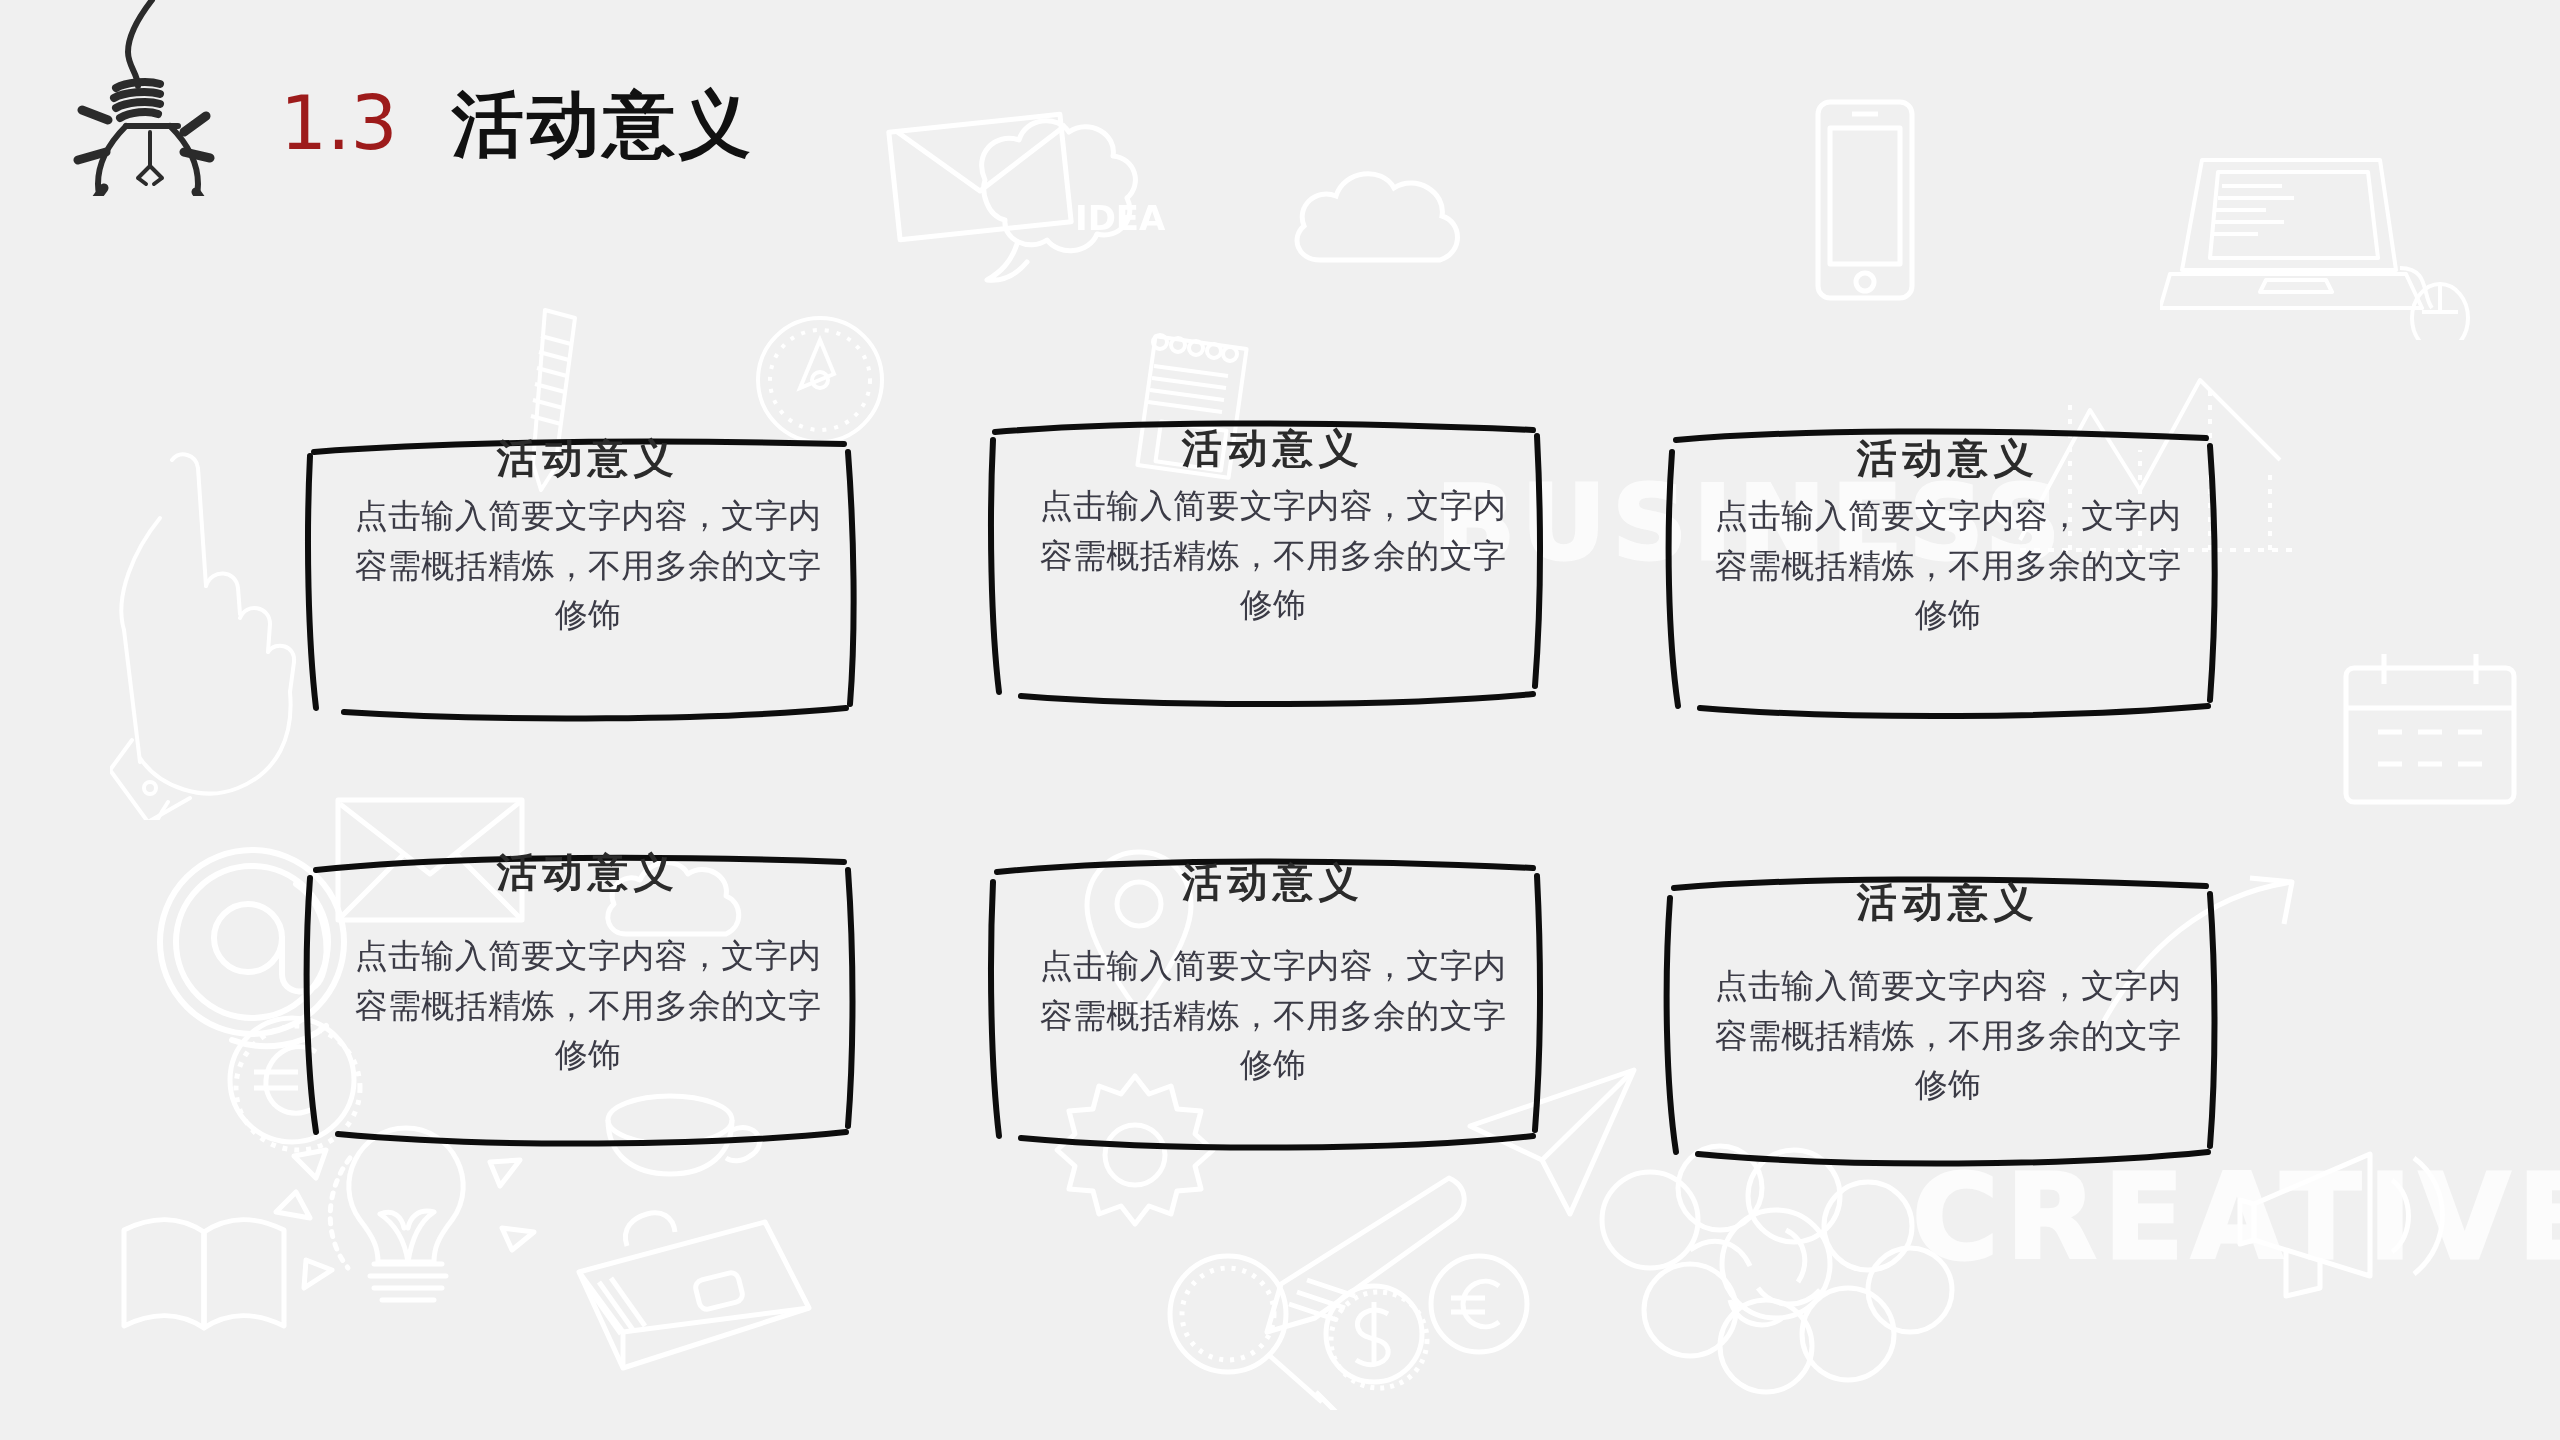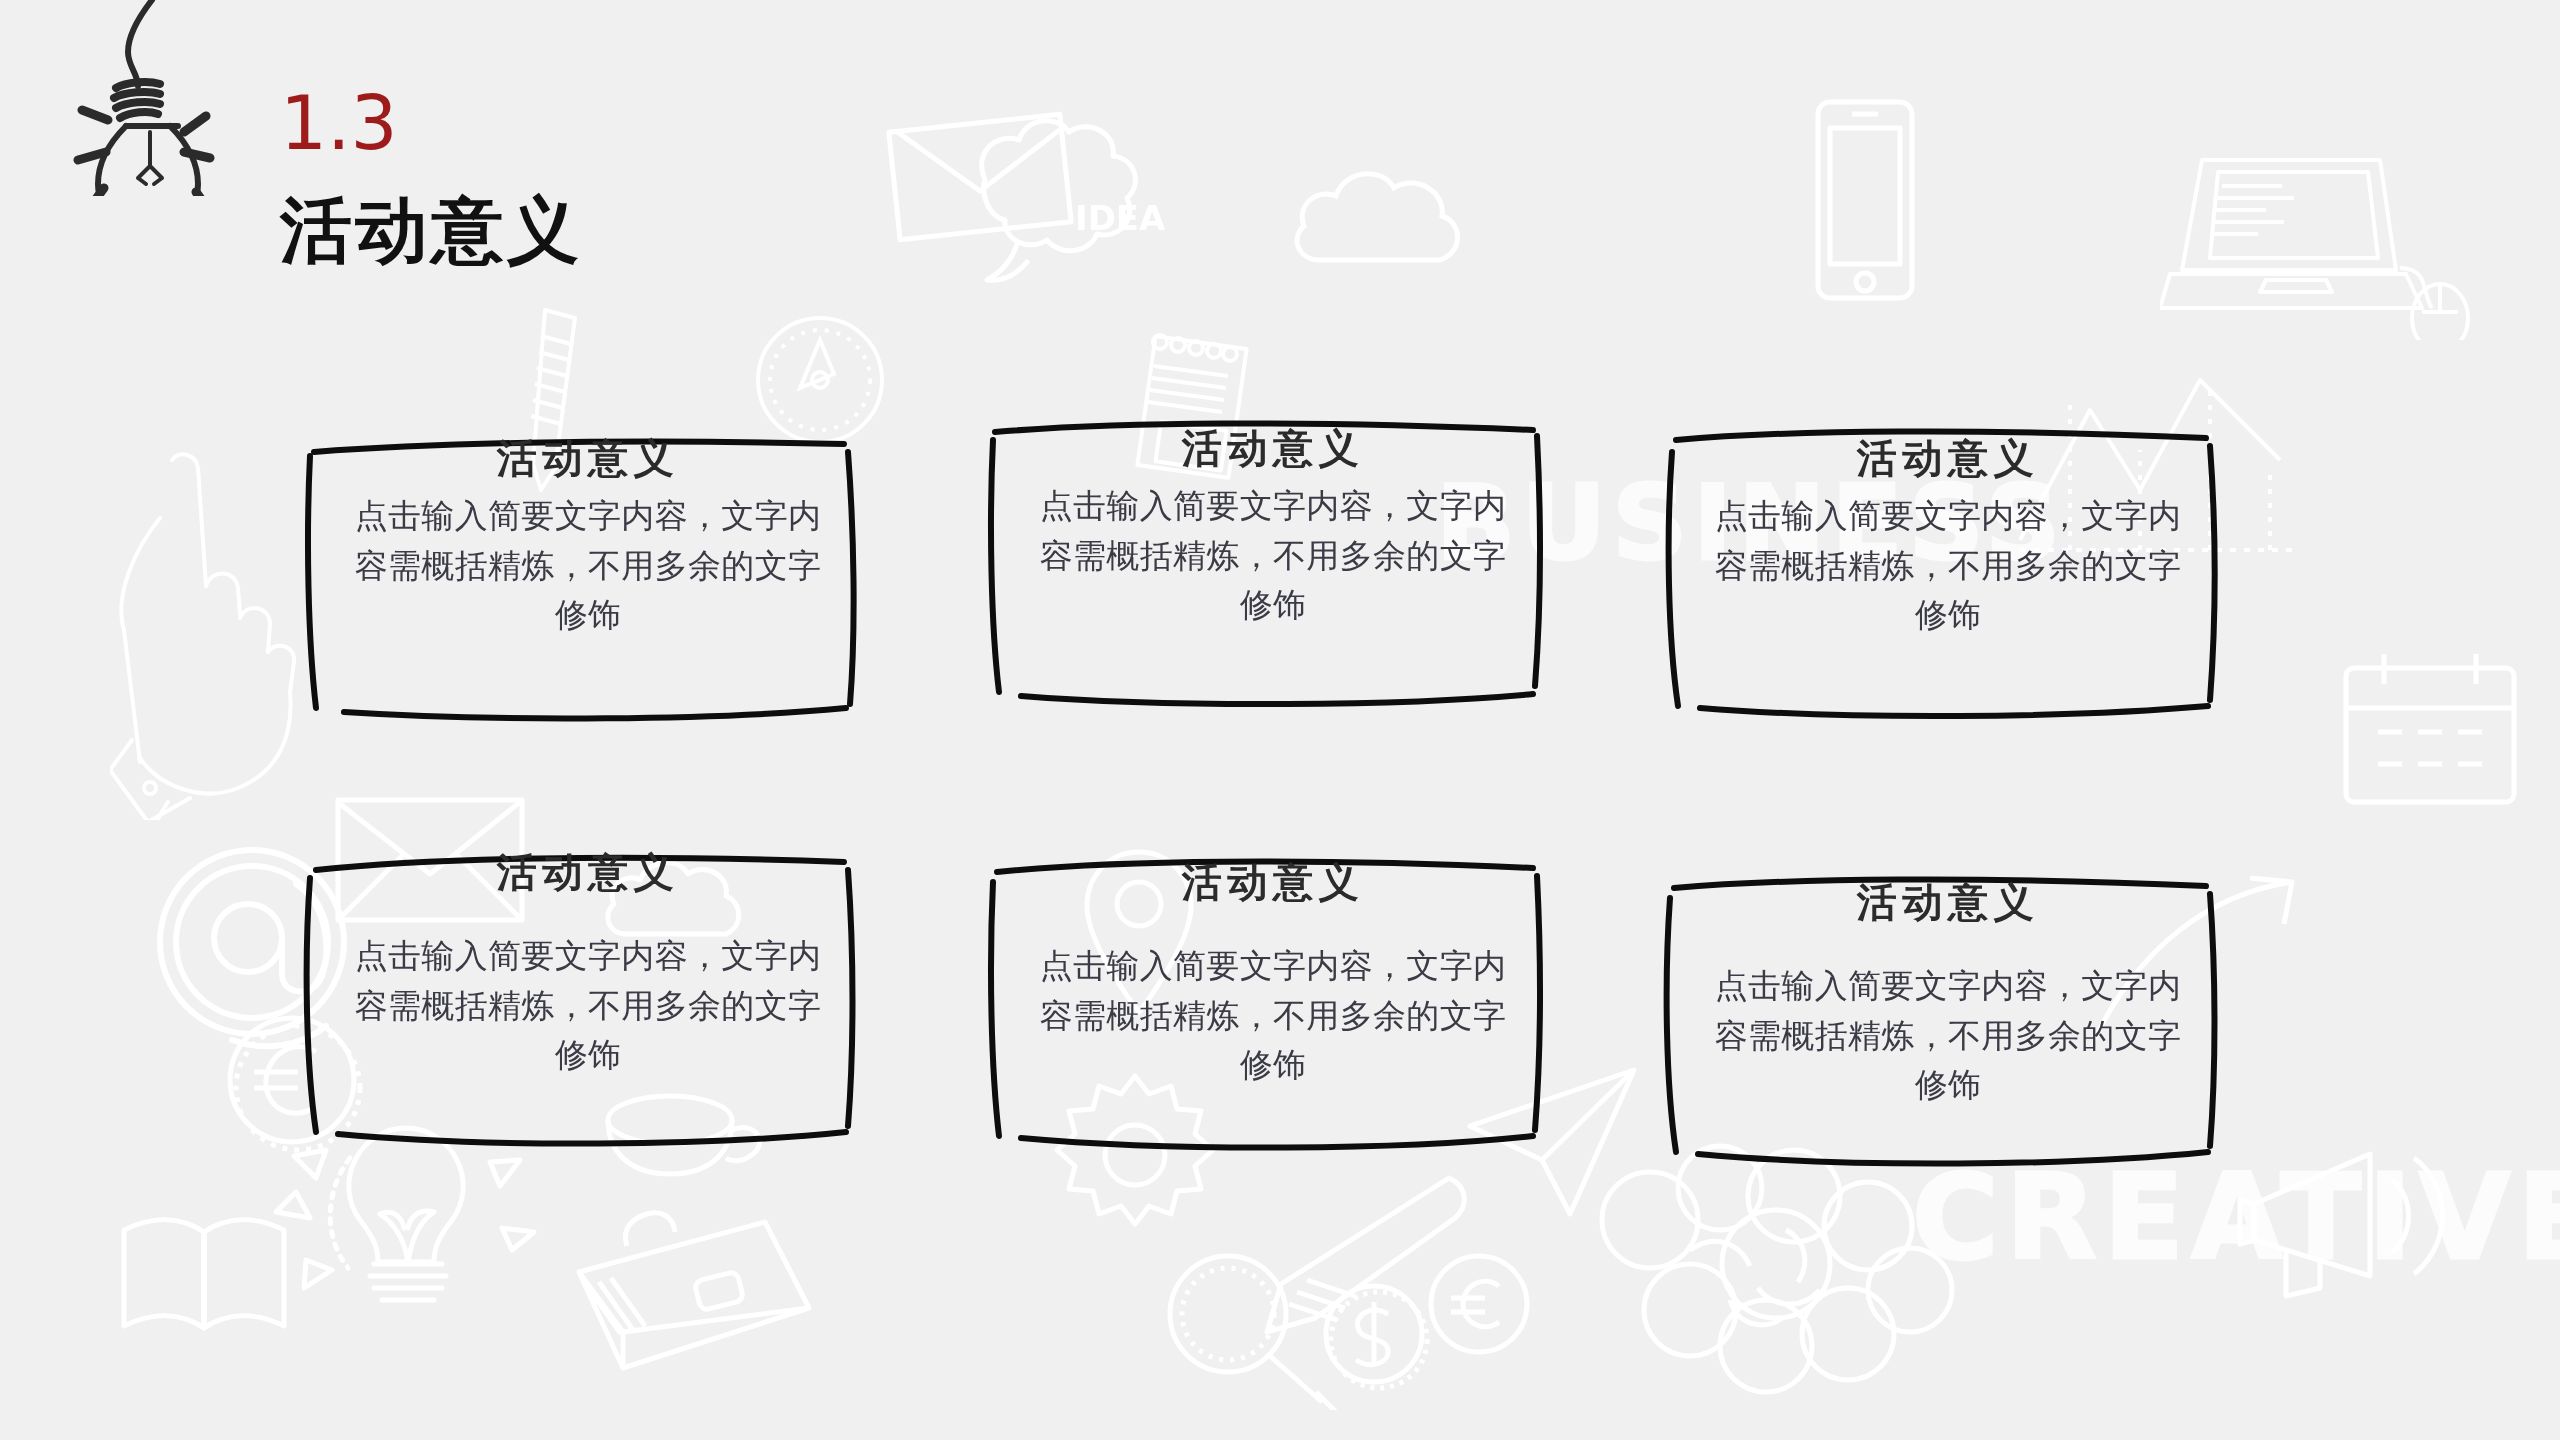--- a/index.html
+++ b/index.html
@@ -27,21 +27,21 @@
     -webkit-text-stroke:3px #ffffff;
   }
   .wm-business{left:1436px;top:462px;font-size:104px;opacity:.78;}
   .wm-creative{left:1912px;top:1148px;font-size:118px;opacity:.8;}
 
   
   .header{position:absolute;left:0;top:0;width:1200px;height:200px;}
   .bulb-mark{position:absolute;left:34px;top:-4px;}
   .title-row{
     position:absolute;left:280px;top:86px;
-    display:flex;align-items:baseline;gap:34px;flex-direction:column;
+    display:flex;align-items:baseline;gap:54px;
   }
   .title-num{
     font-family:"DejaVu Sans",sans-serif;
     font-size:74px;font-weight:400;color:#9d1b1b;line-height:1;
   }
   .title-text{
     font-family:"DejaVu Sans",sans-serif;
     font-size:72px;font-weight:bold;color:#111;line-height:1;
     letter-spacing:.05em;
   }

